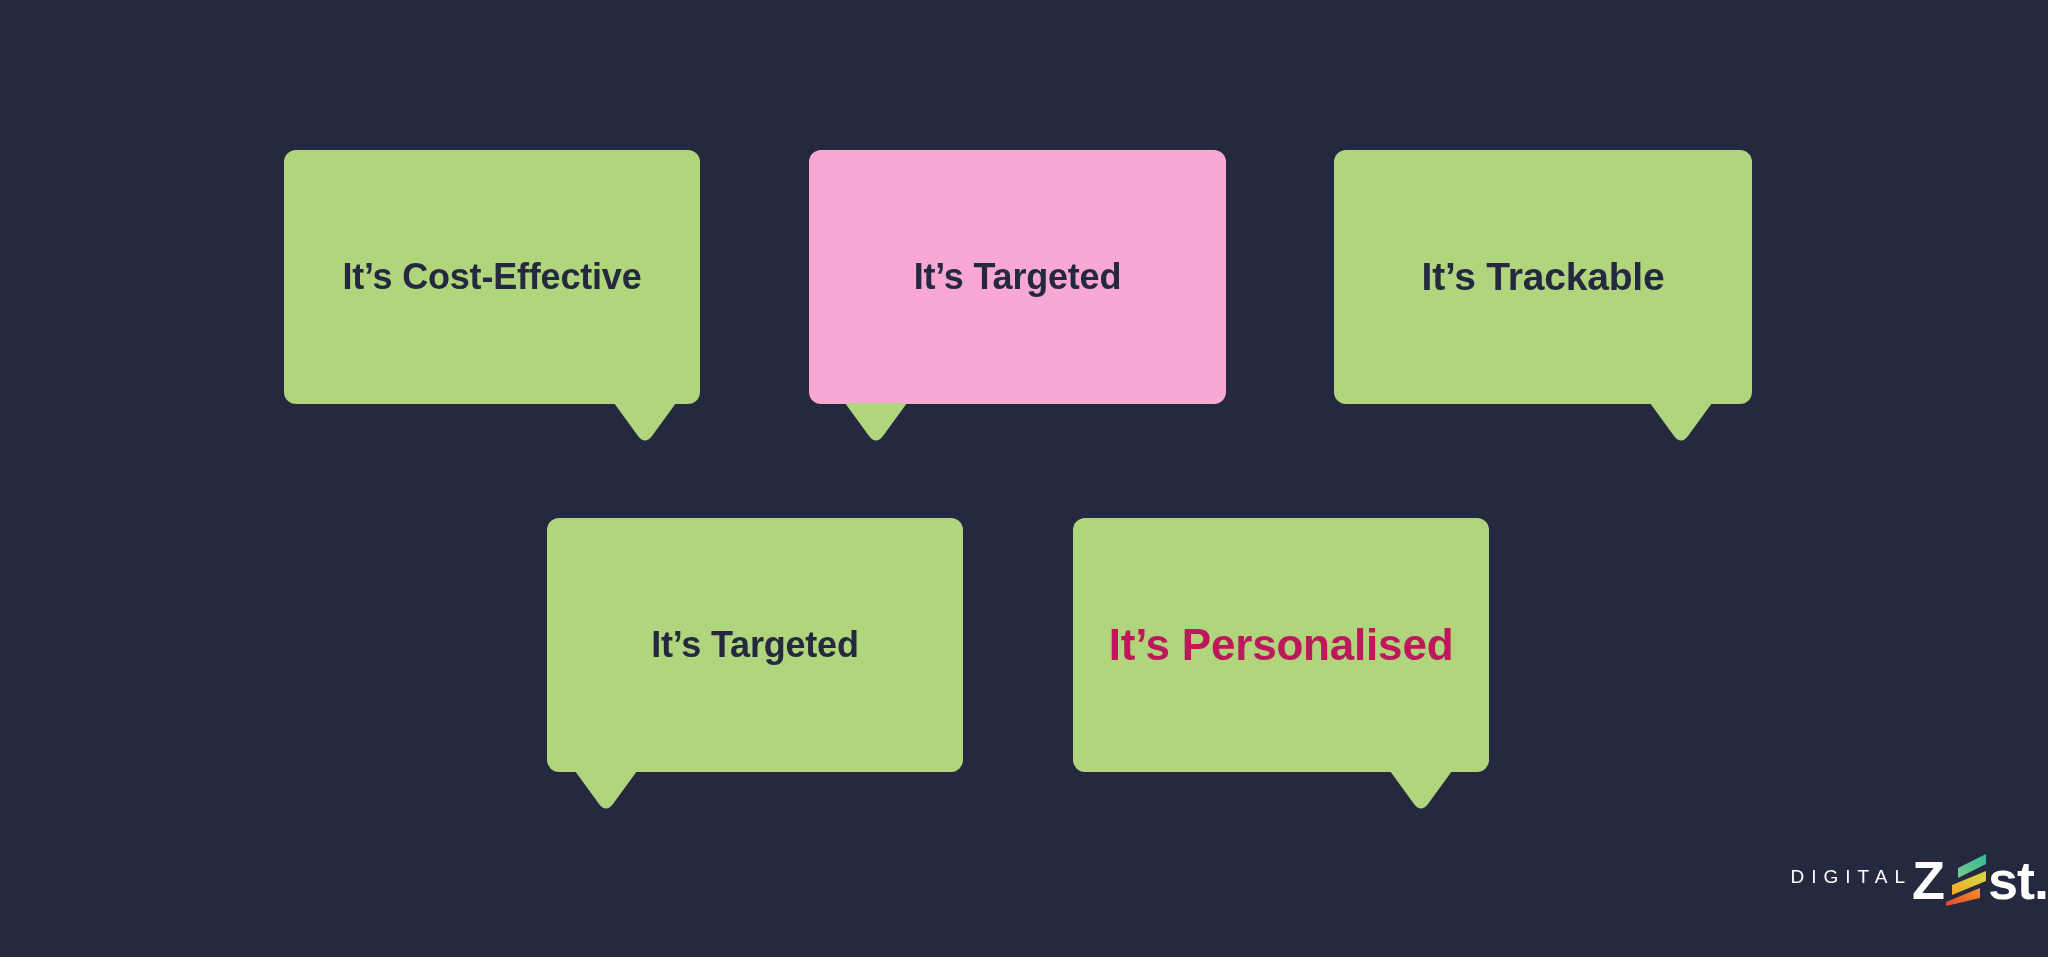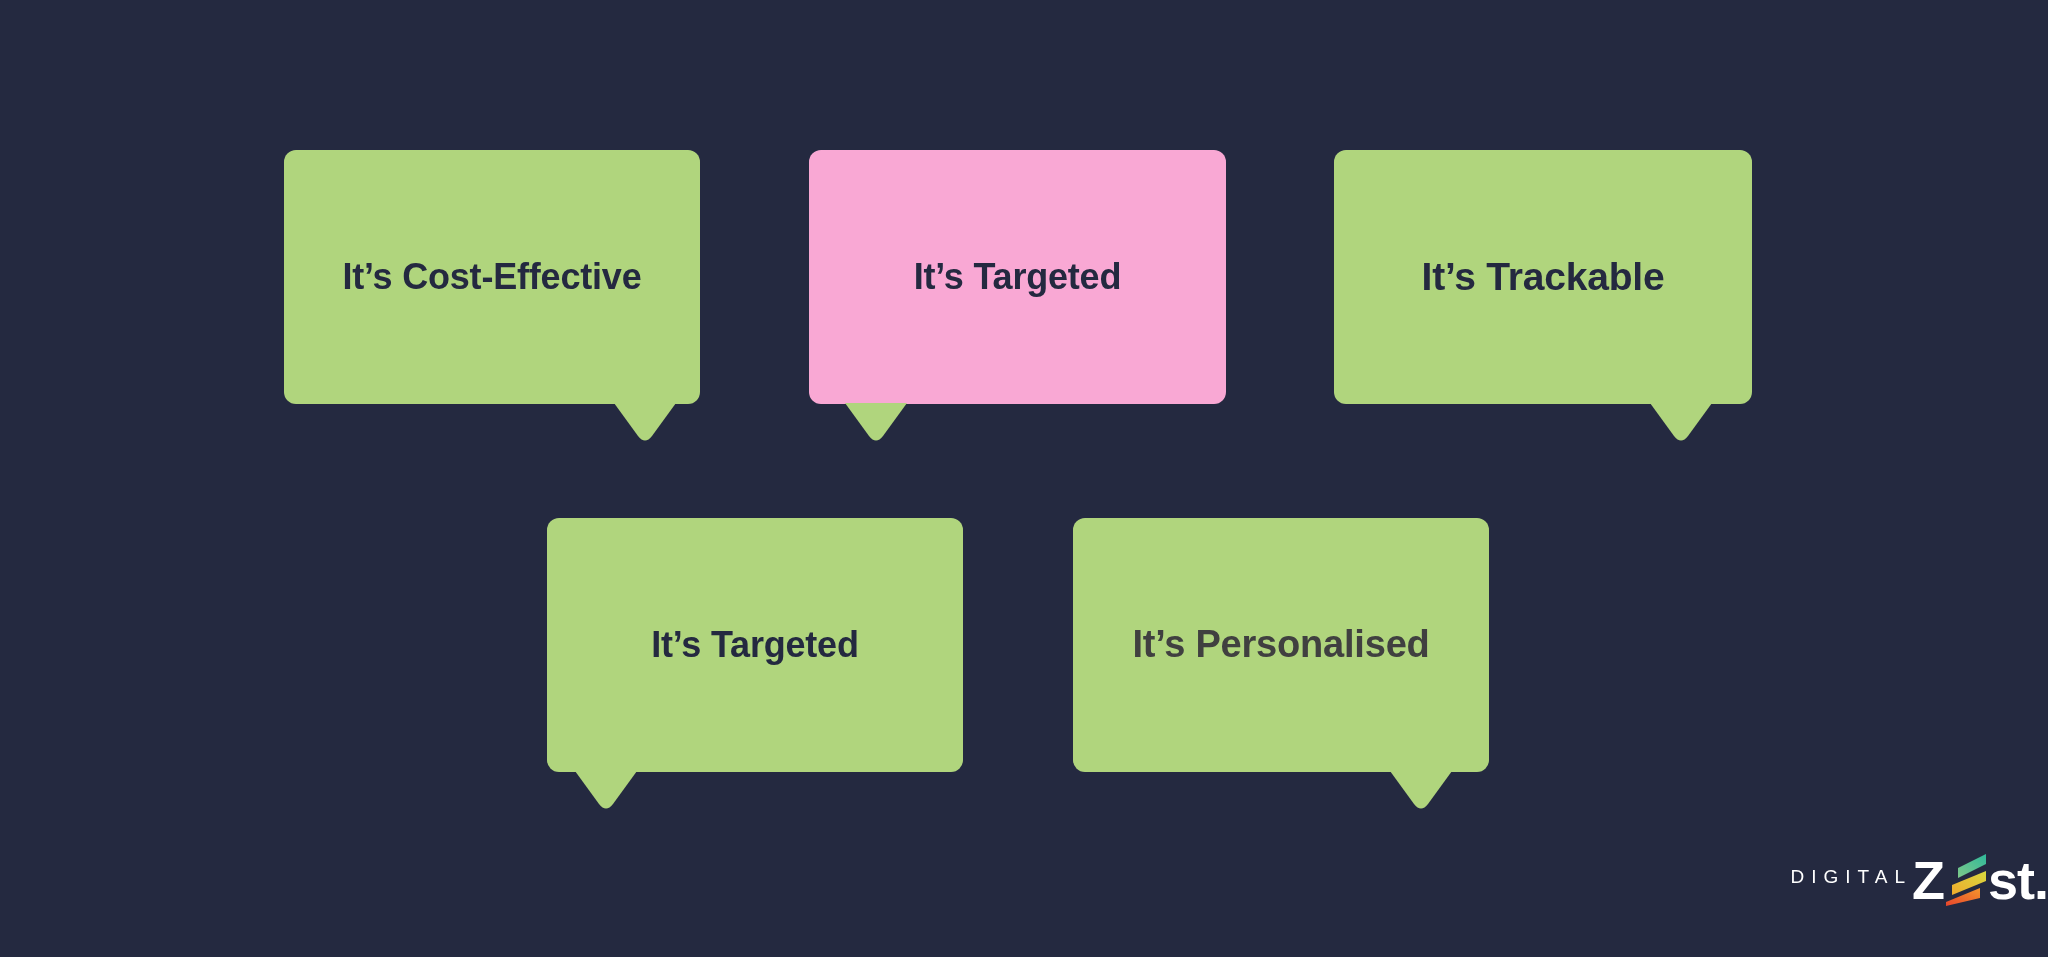--- a/index.html
+++ b/index.html
@@ -131,21 +131,21 @@
       </div>
       <div class="bubble" style="left: 547px; top: 518px; width: 416px; height: 254px; background: rgb(176, 213, 125);">
         <div class="bubble-label" style="font-size: 36px; color: rgb(36, 41, 64);">It’s Targeted</div>
         <div class="bubble-tail" style="left: 28px;">
           <svg viewBox="0 0 62 42" xmlns="http://www.w3.org/2000/svg">
             <path d="M0 0 H62 L38 33 q-7 9 -14 0 Z" fill="#b0d57d"></path>
           </svg>
         </div>
       </div>
       <div class="bubble" style="left: 1073px; top: 518px; width: 416px; height: 254px; background: rgb(176, 213, 125);">
-        <div class="bubble-label" style="font-size: 38px; color: #404040;">It’s Personalised</div>
+        <div class="bubble-label" style="font-size: 44px; color: #be185d;">It’s Personalised</div>
         <div class="bubble-tail" style="left: 317px;">
           <svg viewBox="0 0 62 42" xmlns="http://www.w3.org/2000/svg">
             <path d="M0 0 H62 L38 33 q-7 9 -14 0 Z" fill="#b0d57d"></path>
           </svg>
         </div>
       </div>
     </div>
 
   <div id="logo">
     <div class="logo-top">DIGITAL</div>

